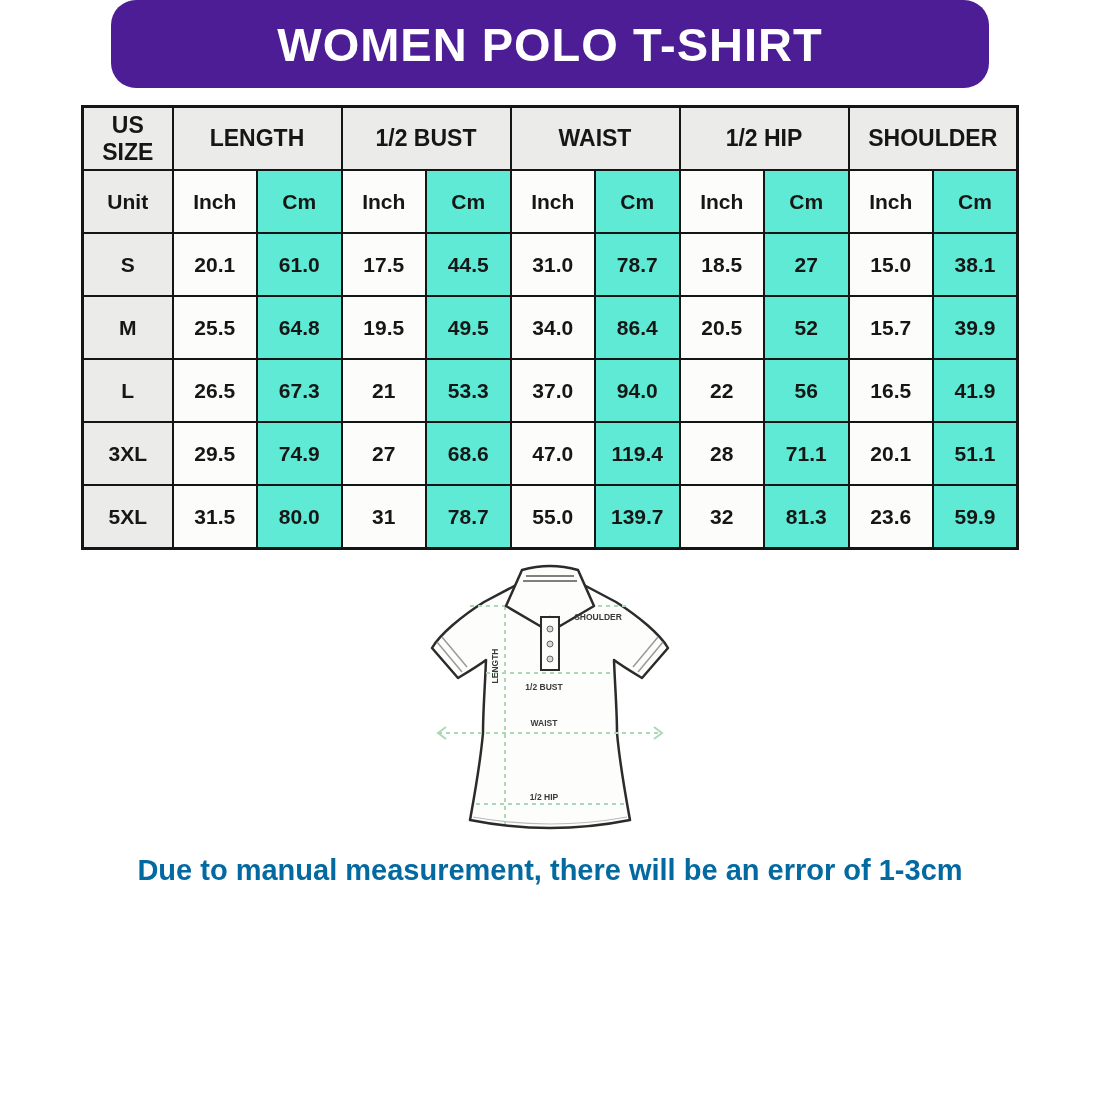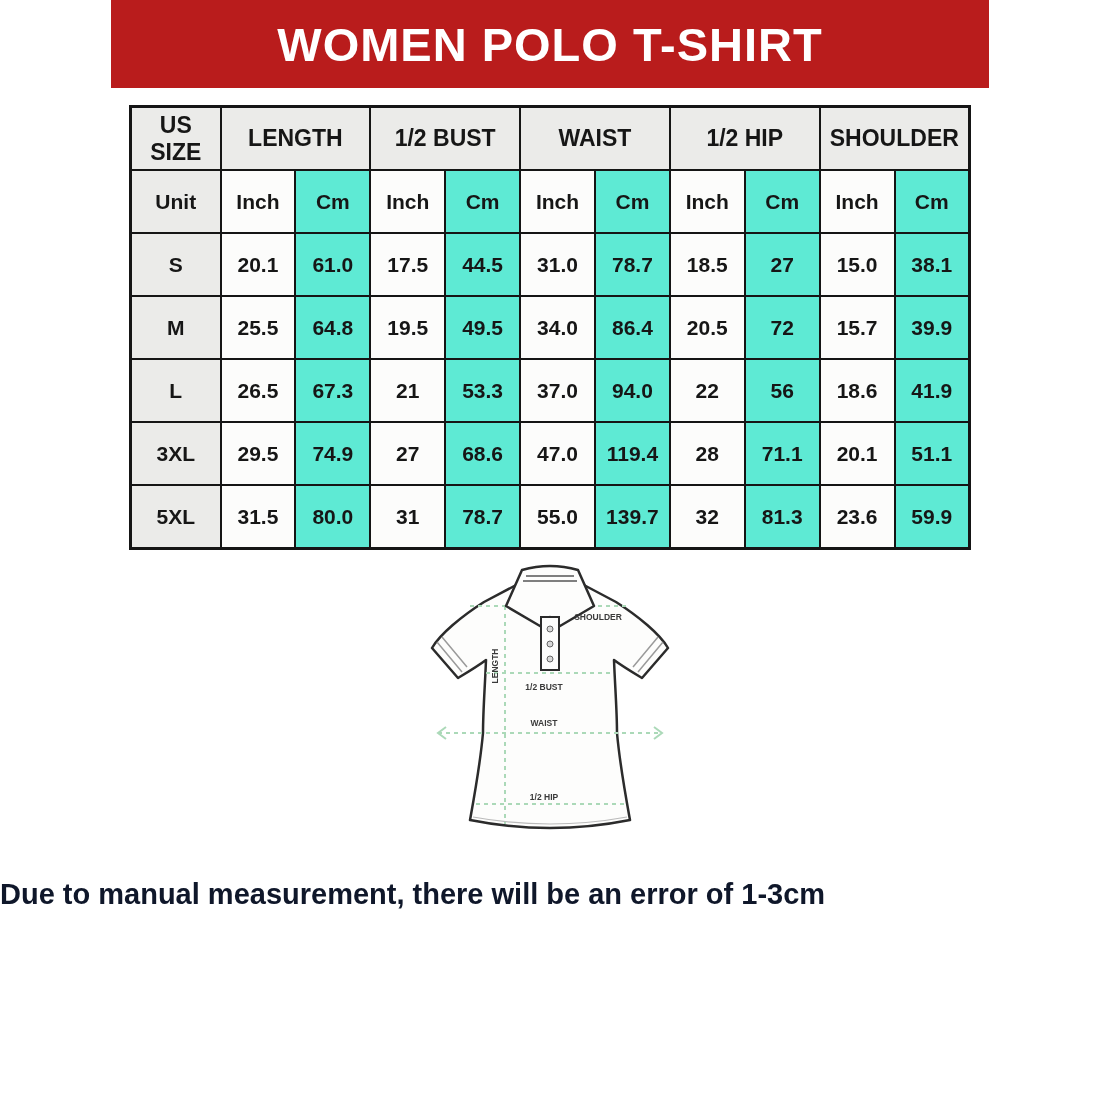--- a/index.html
+++ b/index.html
@@ -2,47 +2,47 @@
 <html><head>
 <meta charset="utf-8">
 <style>
   html,body{margin:0;padding:0;}
   body{
     width:1100px;height:1100px;background:#ffffff;
     font-family:"Liberation Sans", sans-serif;
     overflow:hidden;
   }
   .banner{
-    width:878px;height:88px;margin:0 auto;background:#b91c1c;
-    display:flex;align-items:center;justify-content:center;
+    width:878px;height:88px;margin:0 auto;background:#4c1d95;
+    display:flex;align-items:center;justify-content:center;border-radius:25px;
   }
   .banner h1{
     margin:0;color:#ffffff;font-size:47px;font-weight:bold;
     letter-spacing:1px;white-space:nowrap;
   }
   table.size-chart{
-    width:842px;margin:17px auto 0;border-collapse:collapse;table-layout:fixed;
+    width:938px;margin:17px auto 0;border-collapse:collapse;table-layout:fixed;
     border:3px solid #151515;
   }
   table.size-chart col.c0{width:90px;}
   table.size-chart th, table.size-chart td{
     border:2px solid #151515;text-align:center;vertical-align:middle;
     height:61px;padding:0;color:#161616;font-weight:bold;
   }
   table.size-chart th{font-size:23px;background:#ebebe9;}
   table.size-chart td{font-size:21px;}
   td.cs{background:#ebebe9;margin-top:28px;}
   td.ci{background:#fcfcfb;margin-left:36px;}
   td.cc{background:#5eead4;}
   .diagram-wrap{
     width:280px;margin:6px auto 0;
   }
   .note{
-    margin-top:28px;
-    font-size:29px;font-weight:bold;color:#0f172a;
+    margin-top:4px;text-align:center;
+    font-size:29px;font-weight:bold;color:#0369a1;
   }
   svg text{font-family:"Liberation Sans", sans-serif;font-weight:bold;fill:#3a3a3a;}
 </style>
 </head>
 <body>
 
 <div class="banner">
   <h1>WOMEN POLO T-SHIRT</h1>
 </div>
 
@@ -97,35 +97,35 @@
   </tr>
   <tr>
     <td class="cs">M</td>
     <td class="ci">25.5</td>
     <td class="cc">64.8</td>
     <td class="ci">19.5</td>
     <td class="cc">49.5</td>
     <td class="ci">34.0</td>
     <td class="cc">86.4</td>
     <td class="ci">20.5</td>
-    <td class="cc">72</td>
+    <td class="cc">52</td>
     <td class="ci">15.7</td>
     <td class="cc">39.9</td>
   </tr>
   <tr>
     <td class="cs">L</td>
     <td class="ci">26.5</td>
     <td class="cc">67.3</td>
     <td class="ci">21</td>
     <td class="cc">53.3</td>
     <td class="ci">37.0</td>
     <td class="cc">94.0</td>
     <td class="ci">22</td>
     <td class="cc">56</td>
-    <td class="ci">18.6</td>
+    <td class="ci">16.5</td>
     <td class="cc">41.9</td>
   </tr>
   <tr>
     <td class="cs">3XL</td>
     <td class="ci">29.5</td>
     <td class="cc">74.9</td>
     <td class="ci">27</td>
     <td class="cc">68.6</td>
     <td class="ci">47.0</td>
     <td class="cc">119.4</td>

